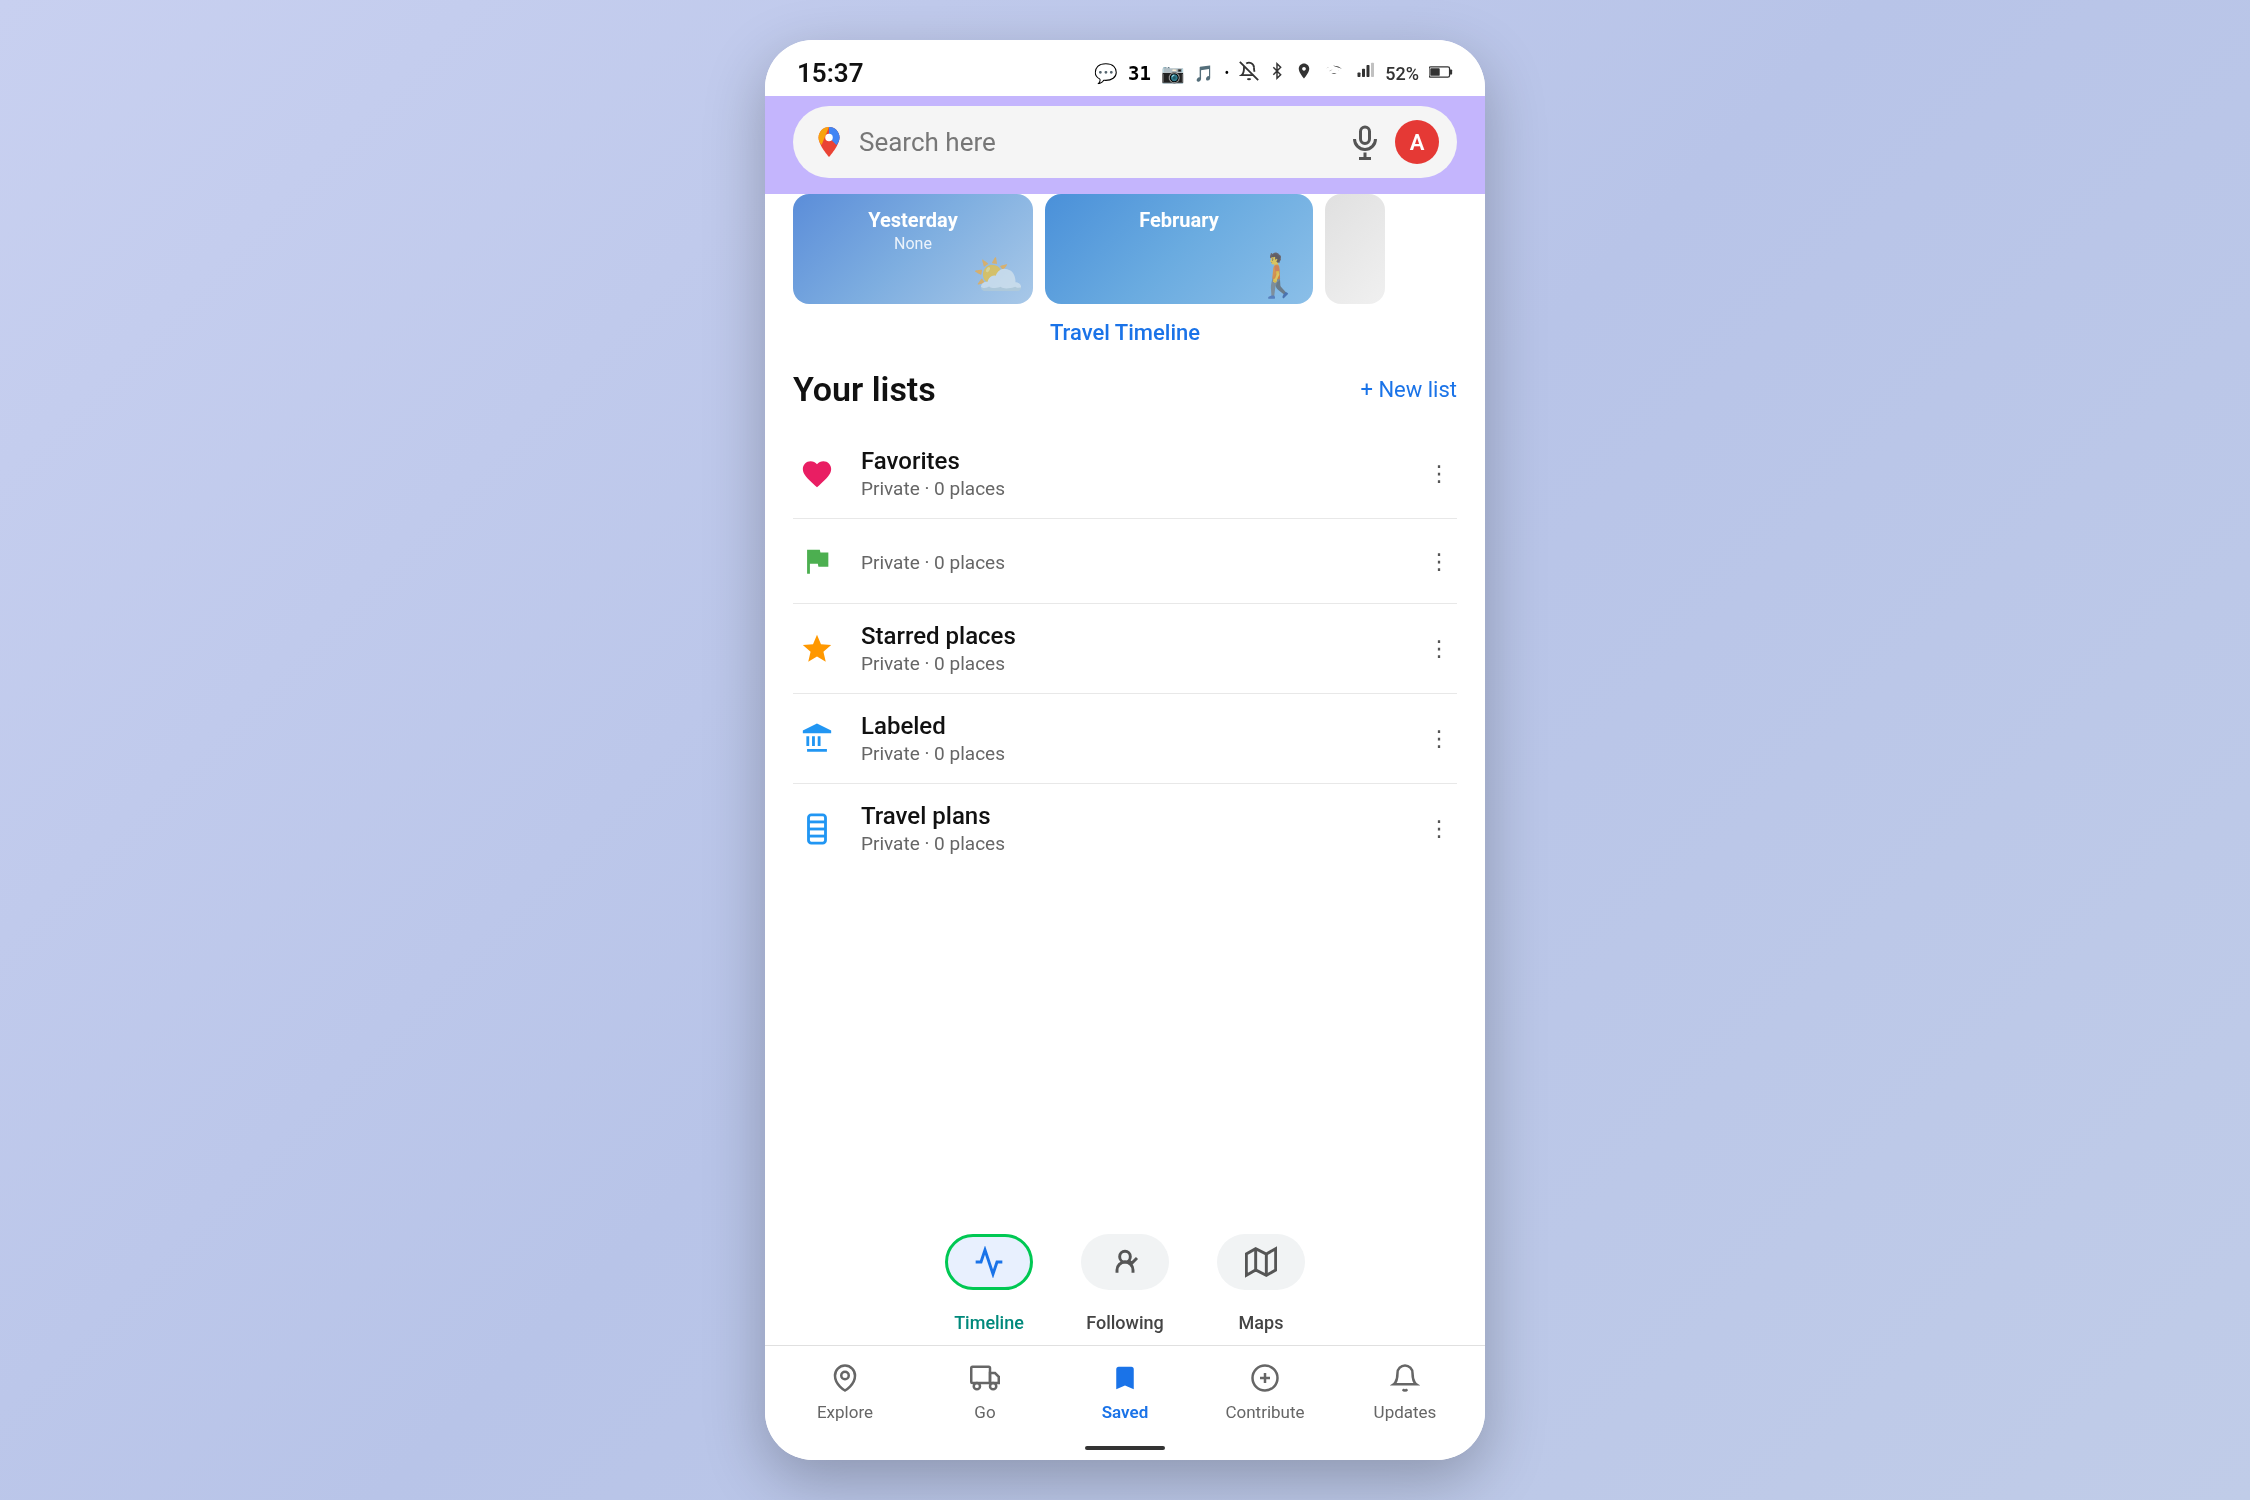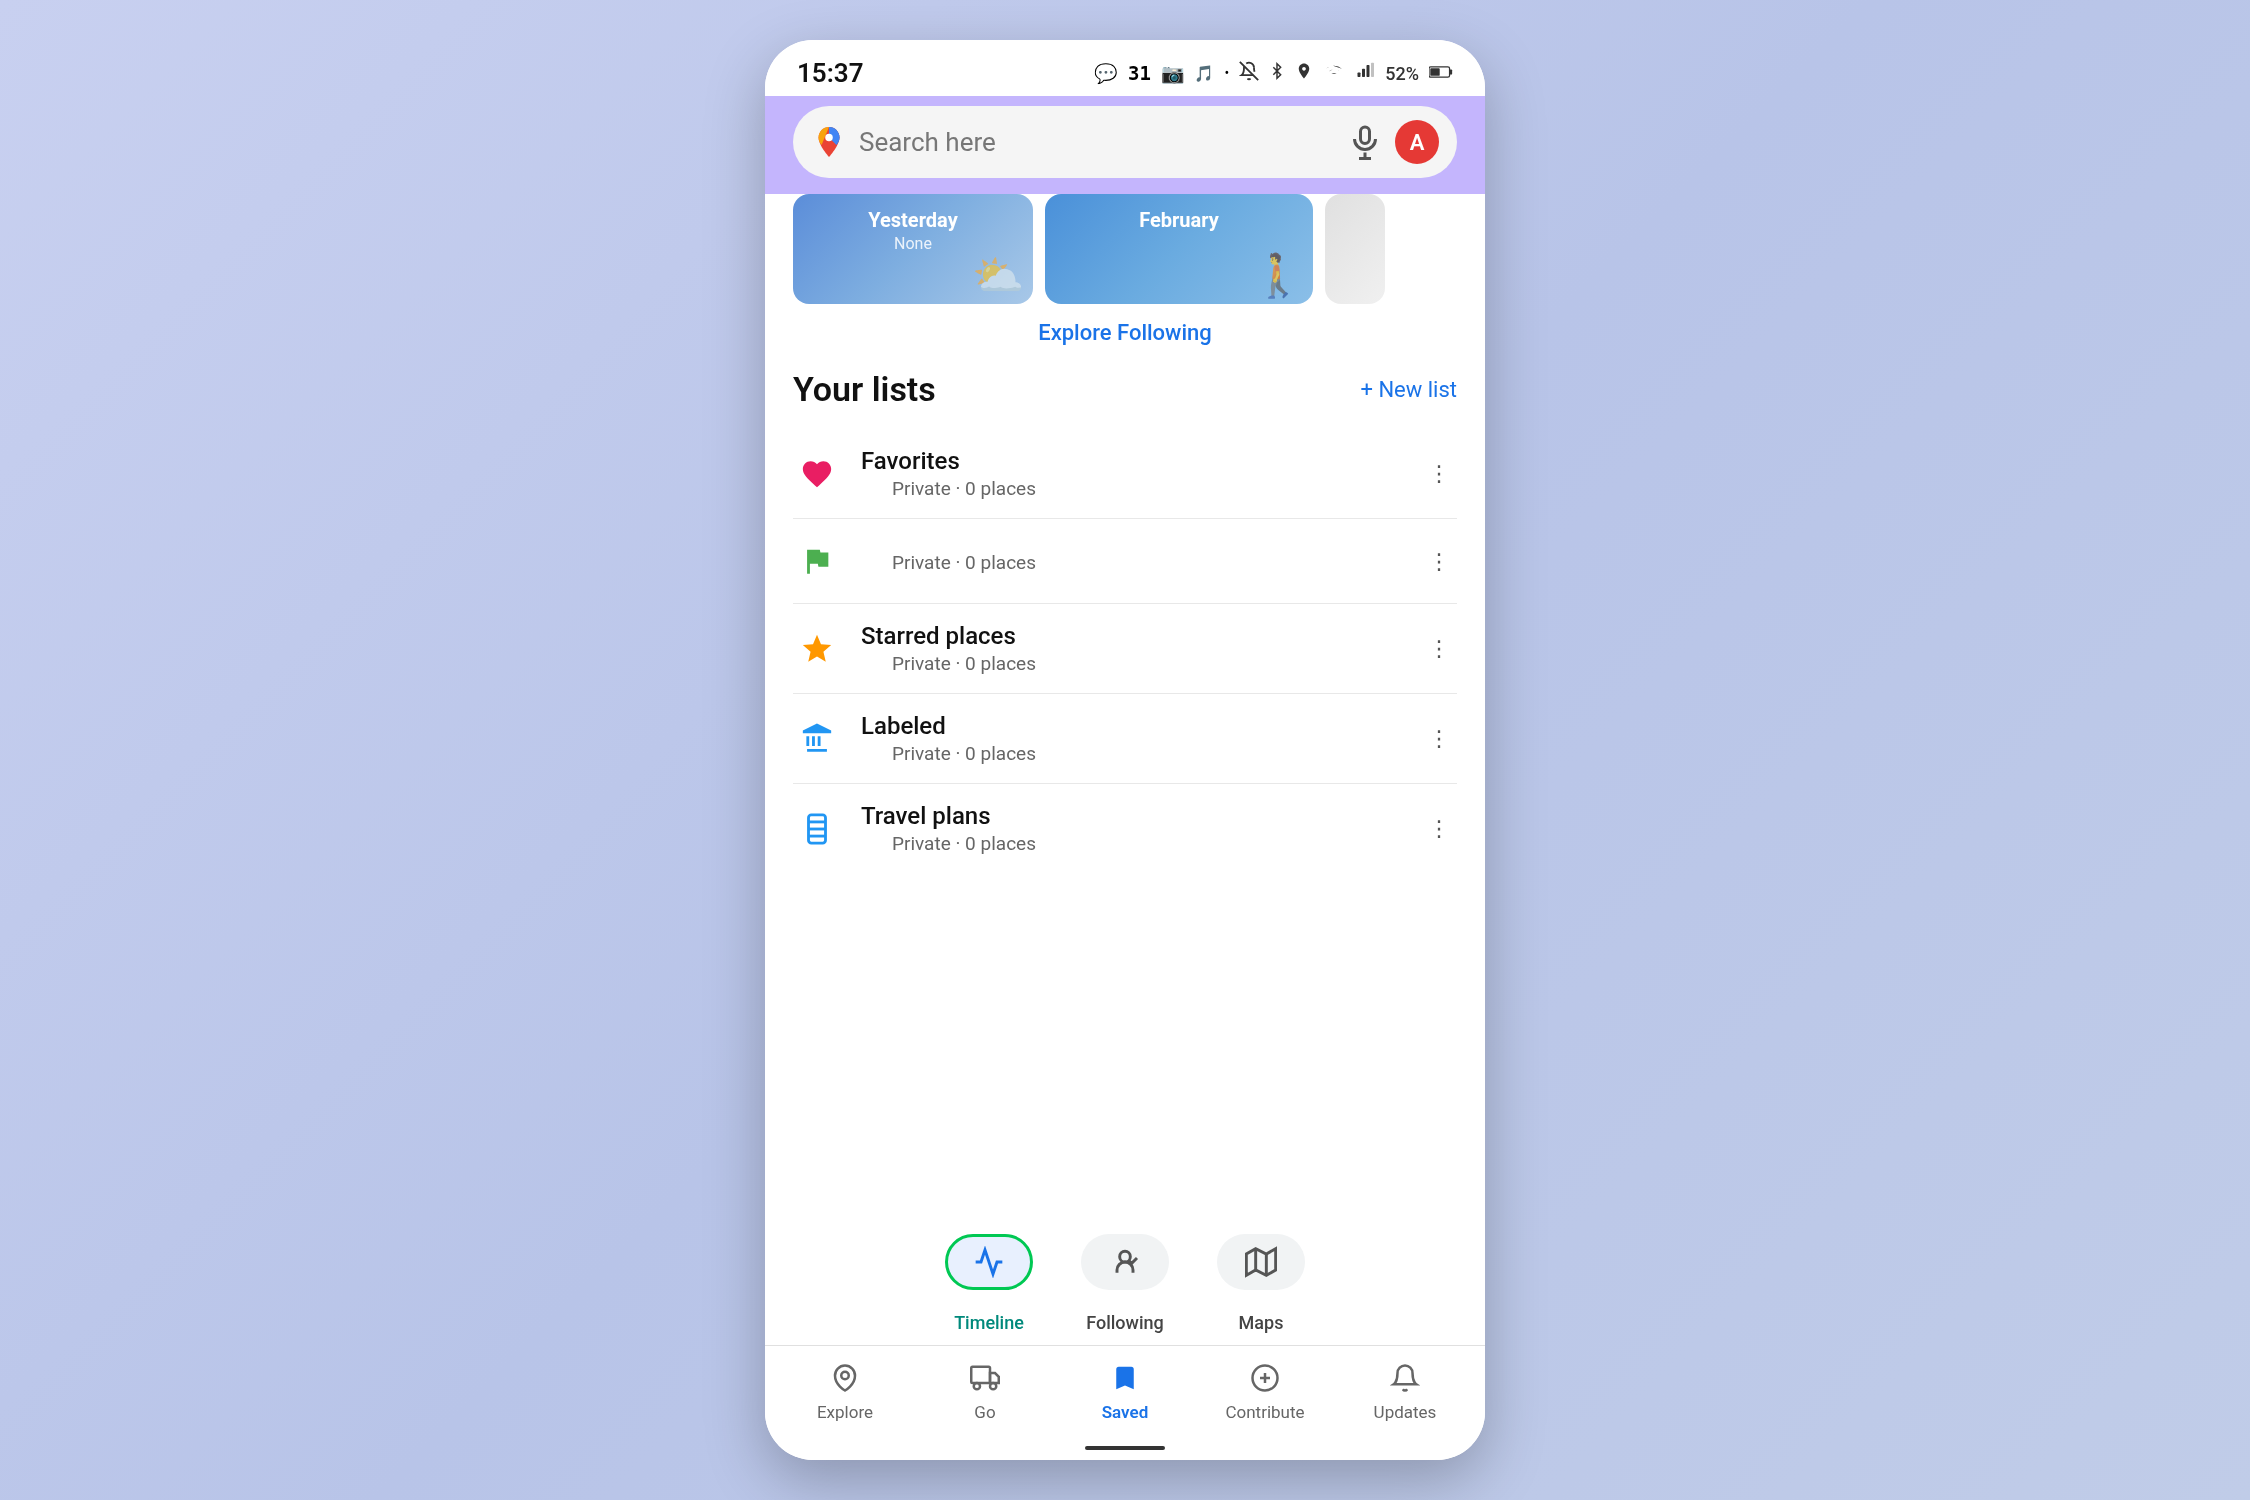--- a/index.html
+++ b/index.html
@@ -224,21 +224,20 @@
     .list-name {
       font-size: 24px;
       font-weight: 500;
       color: #111;
     }
 
     .list-meta {
       font-size: 19px;
       color: #666;
       margin-top: 2px;
-      margin-left: 31px;
     }
 
     .more-icon {
       width: 36px;
       height: 36px;
       display: flex;
       align-items: center;
       justify-content: center;
       color: #555;
       font-size: 22px;
@@ -441,21 +440,21 @@
     <div class="timeline-card timeline-card-february">
       <span class="card-label">February</span>
 
       <span style="position:absolute; right:8px; bottom:4px; font-size:42px; opacity:0.7;">🚶</span>
     </div>
 
     <div style="width:60px; height:110px; background:linear-gradient(135deg,#e0e0e0,#f0f0f0); border-radius:16px; flex-shrink:0; overflow:hidden;"></div>
   </div>
 
   <div class="explore-timeline">
-    <a class="explore-timeline-link">Explore Following</a>
+    <a class="explore-timeline-link">Travel Timeline</a>
   </div>
 
   <div class="lists-section">
     <div class="lists-header">
       <span class="lists-title">Your lists</span>
       <span class="new-list-btn">+ New list</span>
     </div>
 
     <div class="list-item">
       <div class="list-icon">

